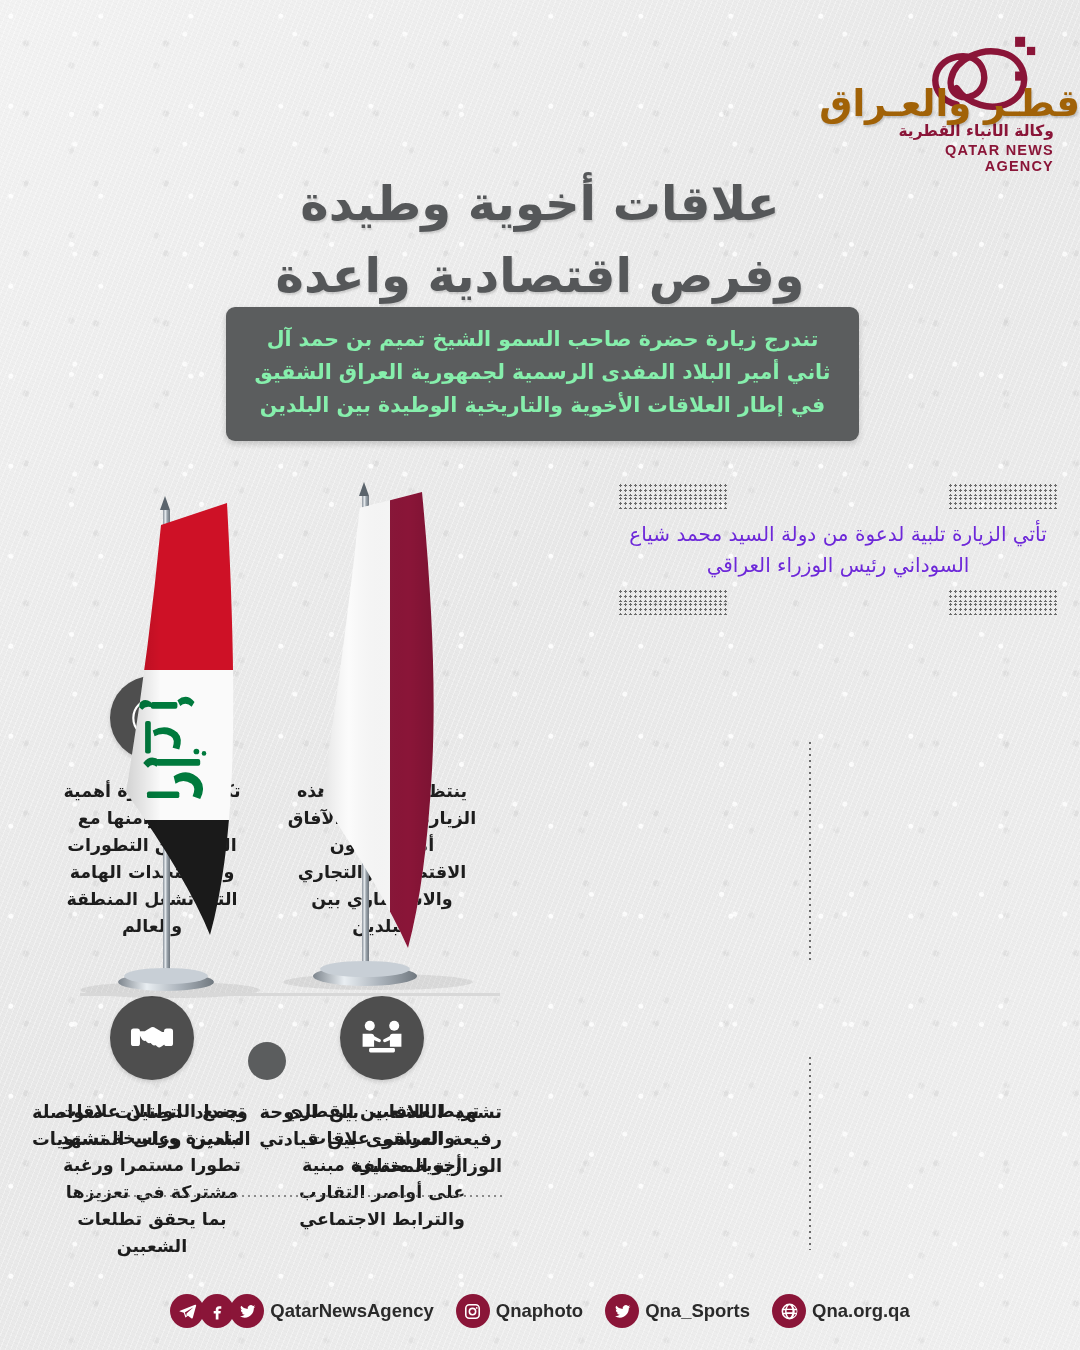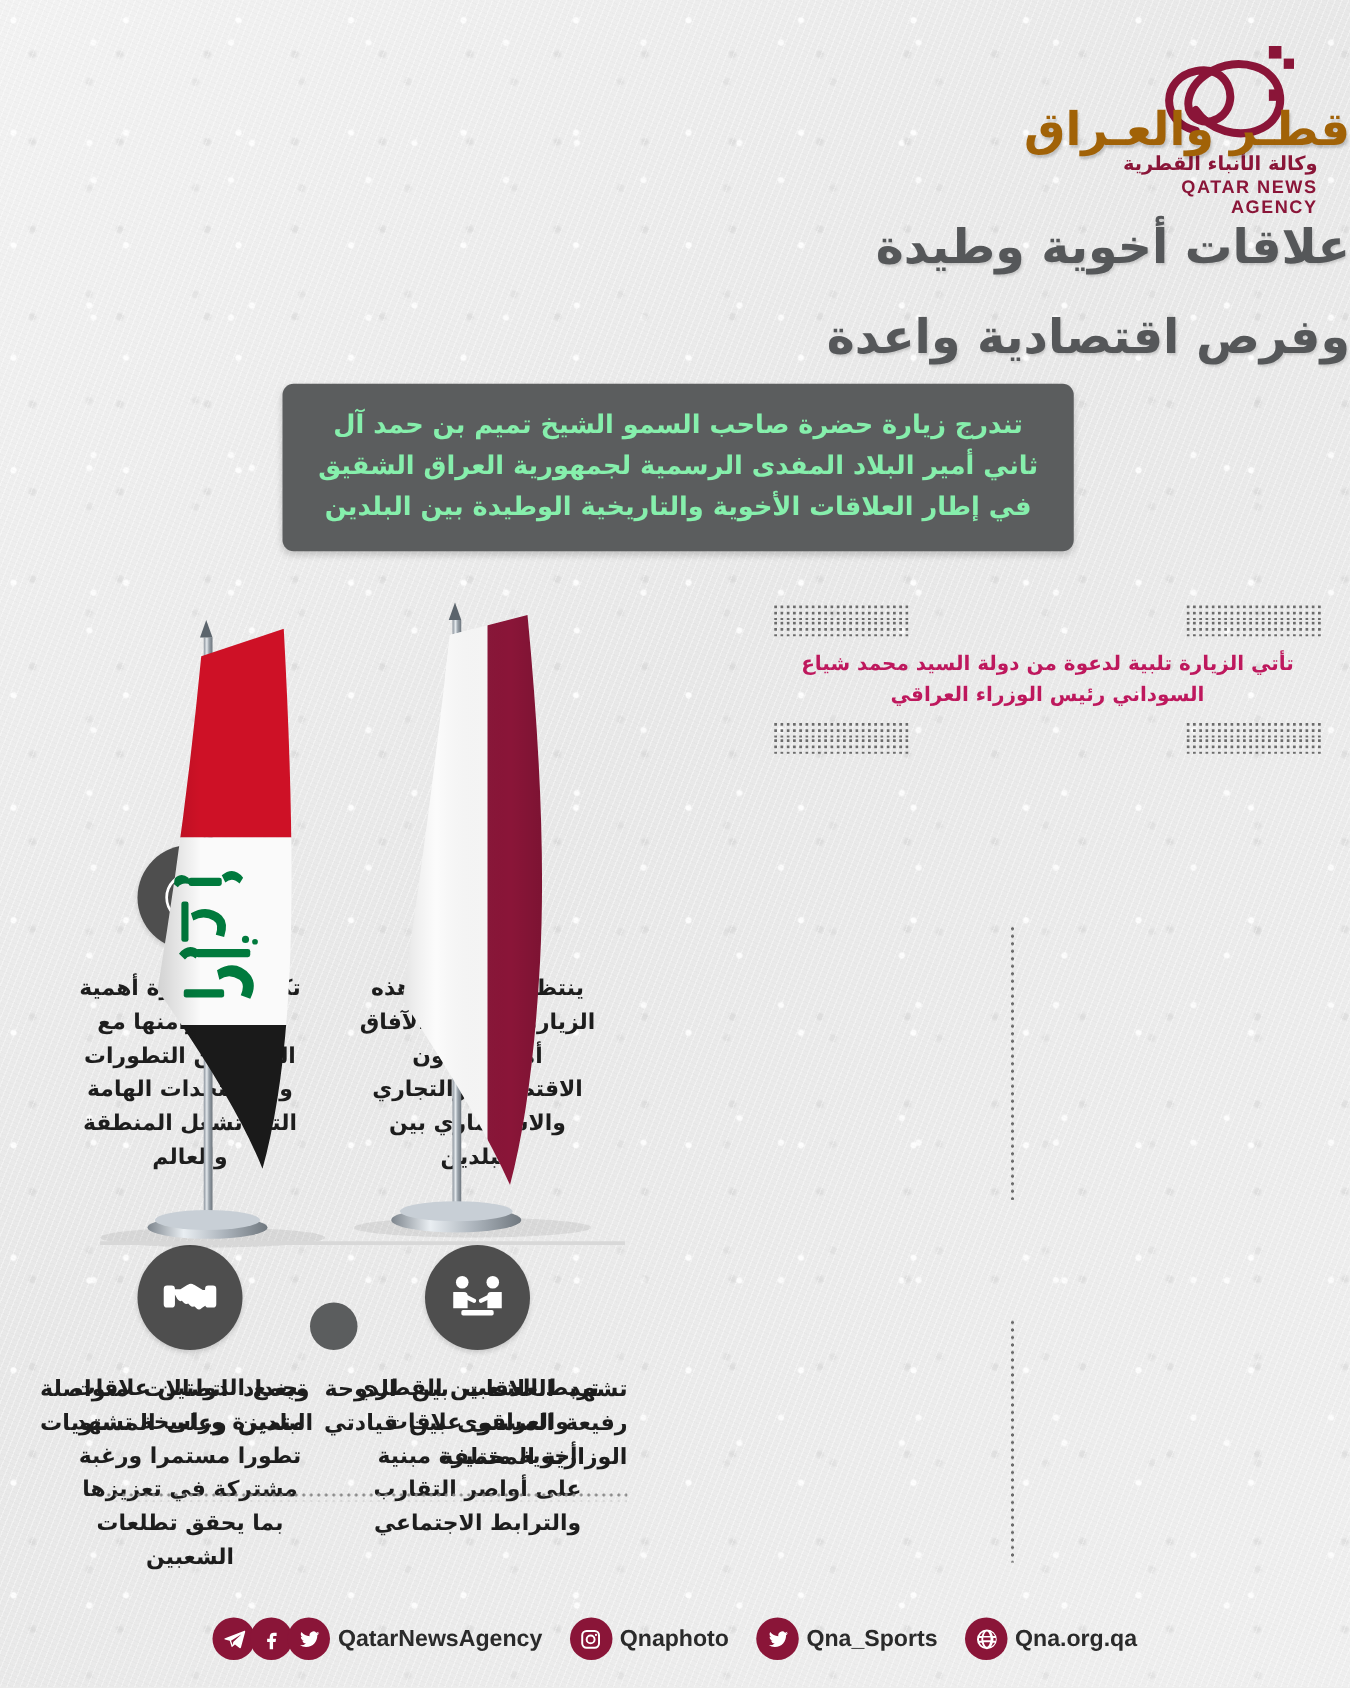--- a/index.html
+++ b/index.html
@@ -38,22 +38,22 @@
   #logo .en { font-family:Liberation Sans, sans-serif; font-size:14.5px; font-weight:bold;
               color:#8a1538; letter-spacing:1.2px; margin-top:2px;}
 
   
   #title {
     position:absolute; top:82px; left:0; right:0; text-align:right;
     font-size:37px; font-weight:bold; color:#a16207; letter-spacing:1px;
     text-shadow:1px 2px 2px rgba(0,0,0,.18);
   }
   #subtitle1, #subtitle2 {
-    position:absolute; left:0; right:0; 
-    font-size:38px; font-weight:bold; color:#555759;
+    position:absolute; left:0; right:0; text-align:center;
+    font-size:48px; font-weight:bold; color:#555759;
     text-shadow:1px 2px 2px rgba(0,0,0,.15);
   }
   #subtitle1 { top:175px; }
   #subtitle2 { top:247px; }
 
   
   #leadbox {
     position:absolute; top:307px; left:226px; width:633px;
     background:#5b5d5e; border-radius:9px;
     padding:16px 26px 18px; text-align:center;
@@ -61,21 +61,21 @@
   }
   #leadbox p { color:#86efac; font-size:20.5px; font-weight:bold; line-height:1.62; }
 
   
   #invite { position:absolute; top:483px; right:22px; width:440px; text-align:center; }
   .dotrow { display:flex; justify-content:space-between; height:13px; }
   .dotseg { width:110px; height:100%;
     background-image:radial-gradient(circle, #6b6b6b 0 1px, transparent 1.4px);
     background-size:5px 5px; background-repeat:repeat;
   }
-  #invite .body { font-size:16px; font-weight:bold; color:#be185d; line-height:1.55; padding:10px 0 8px; }
+  #invite .body { font-size:20px; font-weight:normal; color:#6d28d9; line-height:1.55; padding:10px 0 8px; }
 
   
   .cell { position:absolute; width:196px; text-align:center; }
   .circ {
     width:84px; height:84px; border-radius:50%; background:#4e4e4e;
     margin:0 auto 18px; display:flex; align-items:center; justify-content:center;
     box-shadow:0 2px 4px rgba(0,0,0,.15);
   }
   .circ svg { width:46px; height:46px; fill:#fff; }
   .cell p { font-size:17.5px; font-weight:bold; color:#1d1d1d; line-height:1.54; }

